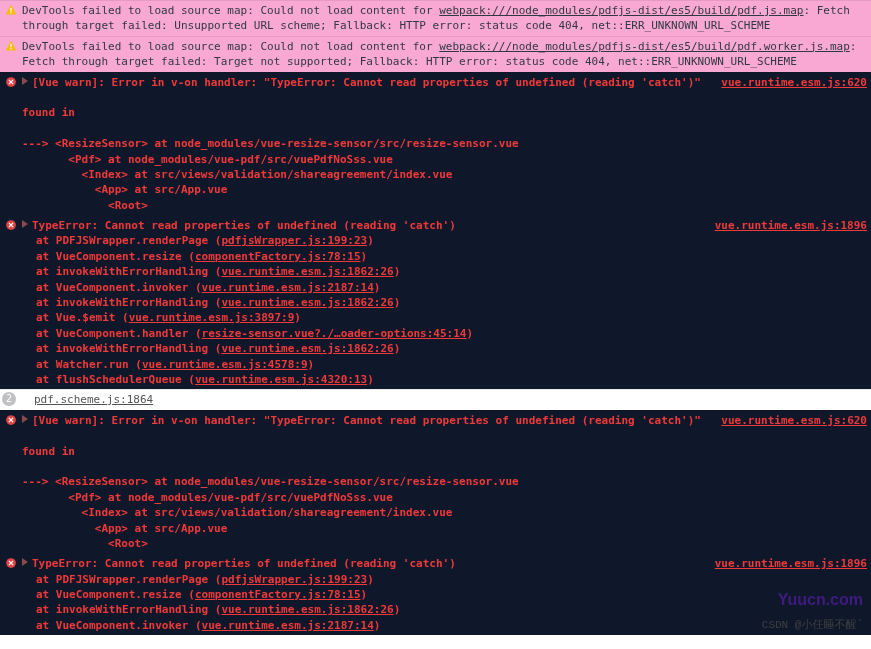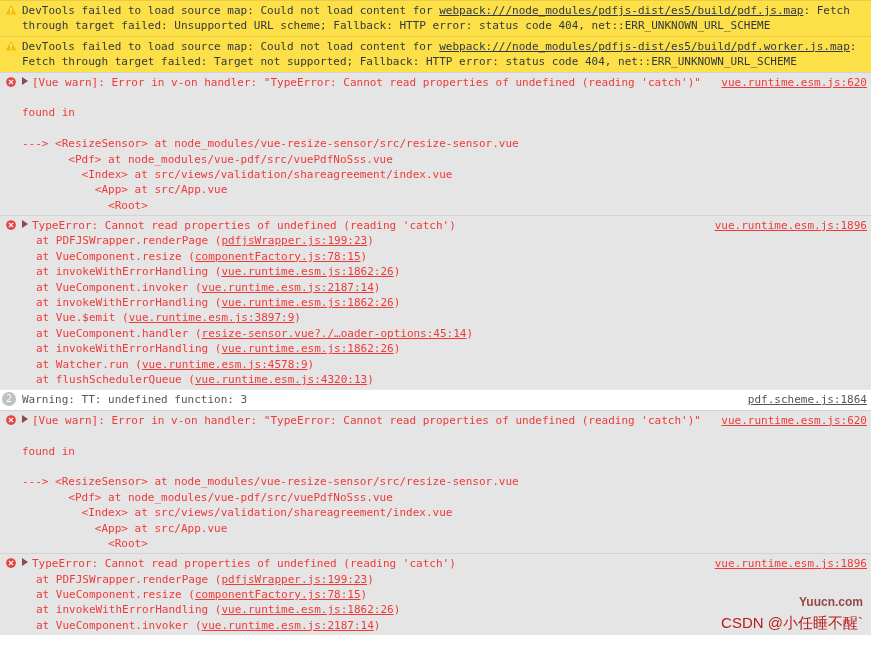--- a/index.html
+++ b/index.html
@@ -10,22 +10,22 @@
     color: #303942;
     line-height: 1.4;
     width: 871px;
   }
   .row {
     display: flex;
     border-top: 1px solid rgba(0,0,0,0.08);
     padding: 2px 4px 2px 22px;
     position: relative;
   }
-  .row.warn { background: #fde047; }
-  .row.err  { background: #e5e5e5; color: #ef3a3a; }
+  .row.warn { background: #f9a8d4; }
+  .row.err  { background: #0f172a; color: #ef3a3a; font-weight: bold; }
   .row.info { background: #fff; color: #565656; }
   .icon {
     position: absolute;
     left: 4px;
     top: 2px;
     width: 14px;
     height: 14px;
     display: flex;
     align-items: center;
     justify-content: center;
@@ -59,34 +59,34 @@
     font-size: 10px;
     display: flex;
     align-items: center;
     justify-content: center;
     padding: 0 4px;
   }
   .watermark1 {
     position: fixed;
     right: 8px;
     bottom: 38px;
-    color: #7f1d1d;
+    color: #4c1d95;
     font-family: Arial, sans-serif;
-    font-size: 12px;
+    font-size: 16px;
     font-weight: bold;
     opacity: 0.8;
     pointer-events: none;
   }
   .watermark2 {
     position: fixed;
     right: 8px;
     bottom: 16px;
-    color: #b91c1c;
-    font-family: Liberation Sans, sans-serif;
-    font-size: 15px;
+    color: #404040;
+    font-family: Liberation Mono, monospace;
+    font-size: 11px;
     pointer-events: none;
   }
 </style>
 </head>
 <body>
 
 <div id="console">
     <div class="row warn">
       <span class="icon">
         <svg viewBox="0 0 16 16" width="12" height="12">
@@ -130,21 +130,20 @@
         <svg viewBox="0 0 16 16" width="12" height="12">
           <circle cx="8" cy="8" r="6.5" fill="#e24444"></circle>
           <path stroke="#fff" stroke-width="1.6" d="M5.2 5.2 L10.8 10.8 M10.8 5.2 L5.2 10.8"></path>
         </svg>
       </span>
       <div class="msg"><span class="caret"></span><span>TypeError: Cannot read properties of undefined (reading 'catch')</span><div class="stack"><span class="stack-line"><span>at PDFJSWrapper.renderPage (</span><a>pdfjsWrapper.js:199:23</a><span>)</span></span><span class="stack-line"><span>at VueComponent.resize (</span><a>componentFactory.js:78:15</a><span>)</span></span><span class="stack-line"><span>at invokeWithErrorHandling (</span><a>vue.runtime.esm.js:1862:26</a><span>)</span></span><span class="stack-line"><span>at VueComponent.invoker (</span><a>vue.runtime.esm.js:2187:14</a><span>)</span></span><span class="stack-line"><span>at invokeWithErrorHandling (</span><a>vue.runtime.esm.js:1862:26</a><span>)</span></span><span class="stack-line"><span>at Vue.$emit (</span><a>vue.runtime.esm.js:3897:9</a><span>)</span></span><span class="stack-line"><span>at VueComponent.handler (</span><a>resize-sensor.vue?./…oader-options:45:14</a><span>)</span></span><span class="stack-line"><span>at invokeWithErrorHandling (</span><a>vue.runtime.esm.js:1862:26</a><span>)</span></span><span class="stack-line"><span>at Watcher.run (</span><a>vue.runtime.esm.js:4578:9</a><span>)</span></span><span class="stack-line"><span>at flushSchedulerQueue (</span><a>vue.runtime.esm.js:4320:13</a><span>)</span></span></div></div>
       <div class="src">vue.runtime.esm.js:1896</div>
     </div>
     <div class="row info">
       <span class="badge">2</span>
-      <div class="msg"><span>Warning: TT: undefined function: 3</span></div>
       <div class="src">pdf.scheme.js:1864</div>
     </div>
     <div class="row err">
       <span class="icon">
         <svg viewBox="0 0 16 16" width="12" height="12">
           <circle cx="8" cy="8" r="6.5" fill="#e24444"></circle>
           <path stroke="#fff" stroke-width="1.6" d="M5.2 5.2 L10.8 10.8 M10.8 5.2 L5.2 10.8"></path>
         </svg>
       </span>
       <div class="msg"><span class="caret"></span><span>[Vue warn]: Error in v-on handler: "TypeError: Cannot read properties of undefined (reading 'catch')"

